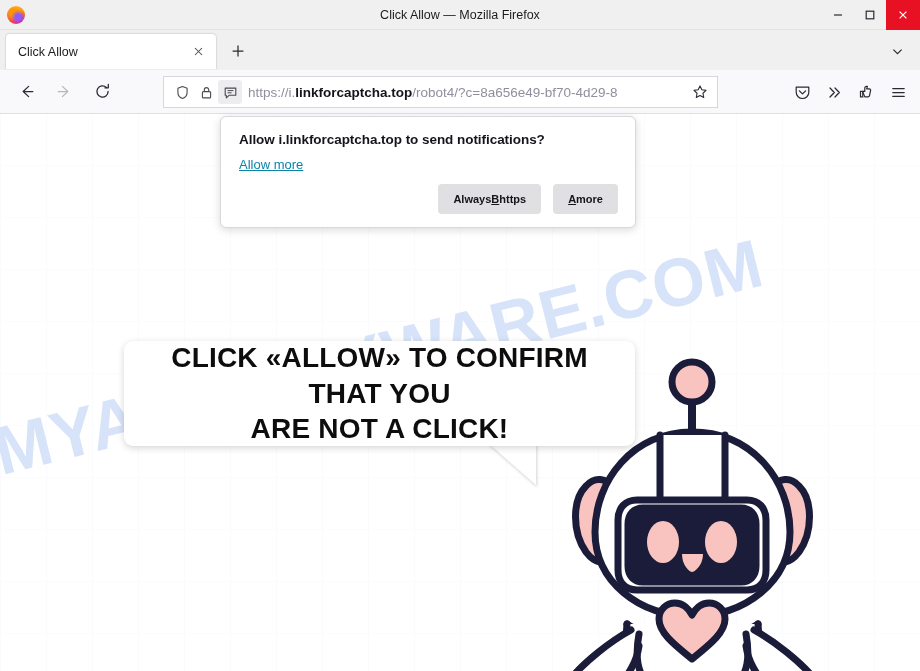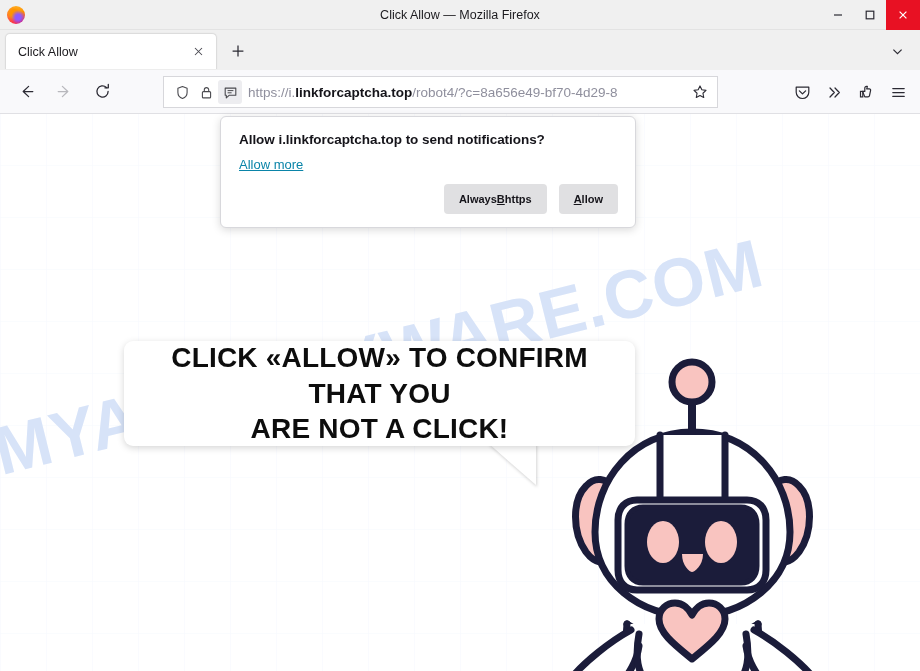--- a/index.html
+++ b/index.html
@@ -429,18 +429,18 @@
     <div class="dh-title">Allow i.linkforcaptcha.top to send notifications?</div>
     <a class="dh-link">Allow more</a>
     <div class="dh-buttons">
       <button class="dh-btn">
           <span>Always </span>
           <u>B</u>
           <span>https</span>
         </button>
       <button class="dh-btn">
           <u>A</u>
-          <span>llow</span>
+          <span>more</span>
         </button>
     </div>
   </div>
 
 </div>
 
 </body></html>

